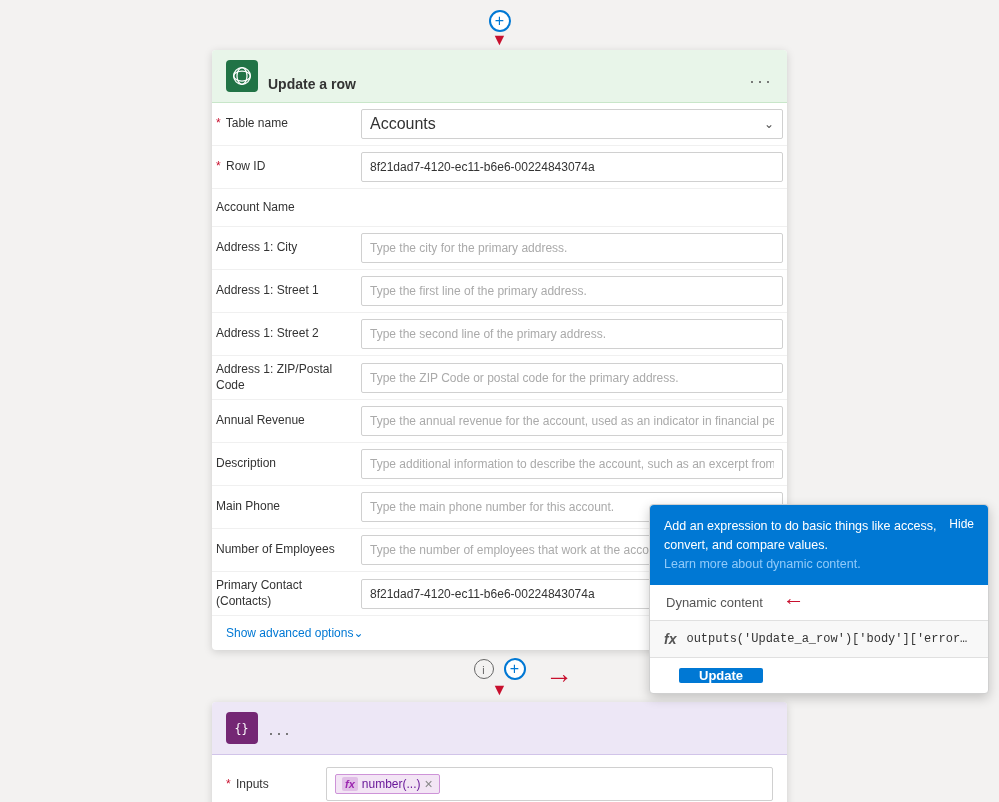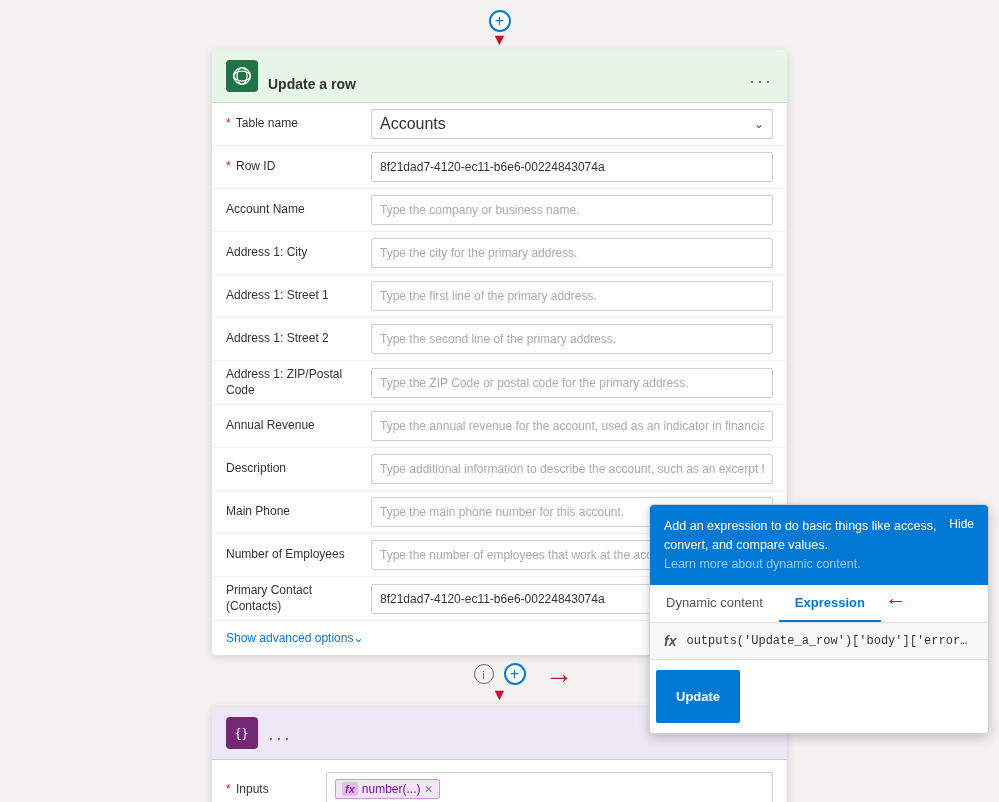--- a/index.html
+++ b/index.html
@@ -113,21 +113,21 @@
     }
 
     
     .form-body {
       padding: 0;
     }
 
     .form-row {
       display: flex;
       align-items: center;
-      padding: 6px 14px;
+      padding: 6px 4px;
       border-bottom: 1px solid #f0f0f0;
       min-height: 38px;
     }
 
     .form-row:last-child {
       border-bottom: none;
     }
 
     .form-label {
       width: 145px;
@@ -364,22 +364,22 @@
       flex: 1;
       font-size: 12px;
       color: #333;
       font-family: 'Courier New', monospace;
       white-space: nowrap;
       overflow: hidden;
       text-overflow: ellipsis;
     }
 
     .expr-update-btn {
-      margin: 10px 6px;
-      padding: 19px 20px;
+      margin: 10px 29px;
+      padding: 0 20px;
       background: #0078d4;
       color: white;
       border: none;
       border-radius: 2px;
       font-size: 13px;
       cursor: pointer;
       font-weight: 600;
     }
 
     
@@ -448,21 +448,20 @@
       <div class="form-row">
         <div class="form-label">
           <span class="required">*</span>
           <span>Row ID</span>
         </div>
         <input class="form-input has-value" value="8f21dad7-4120-ec11-b6e6-00224843074a" style="">
       </div>
 
       <div class="form-row">
         <div class="form-label">Account Name</div>
-        <input class="form-input" placeholder="Type the company or business name." style="">
       </div>
 
       <div class="form-row">
         <div class="form-label">Address 1: City</div>
         <input class="form-input" placeholder="Type the city for the primary address." style="">
       </div>
 
       <div class="form-row">
         <div class="form-label">Address 1: Street 1</div>
         <input class="form-input" placeholder="Type the first line of the primary address." style="">
@@ -554,21 +553,20 @@
       <div class="expr-header-text">
         <span>Add an expression to do basic things like access, convert, and compare values.</span>
         <br>
         <a>Learn more about dynamic content.</a>
       </div>
       <span class="expr-hide">Hide</span>
     </div>
 
     <div class="expr-tabs">
       <span class="expr-tab">Dynamic content</span>
-      <span class="expr-tab active">Expression</span>
       <span class="expr-arrow-indicator">←</span>
     </div>
 
     <div class="expr-input-row">
       <span class="expr-fx">fx</span>
       <span class="expr-formula">outputs('Update_a_row')['body']['error']['</span>
     </div>
 
     <button class="expr-update-btn">Update</button>
   </div>

